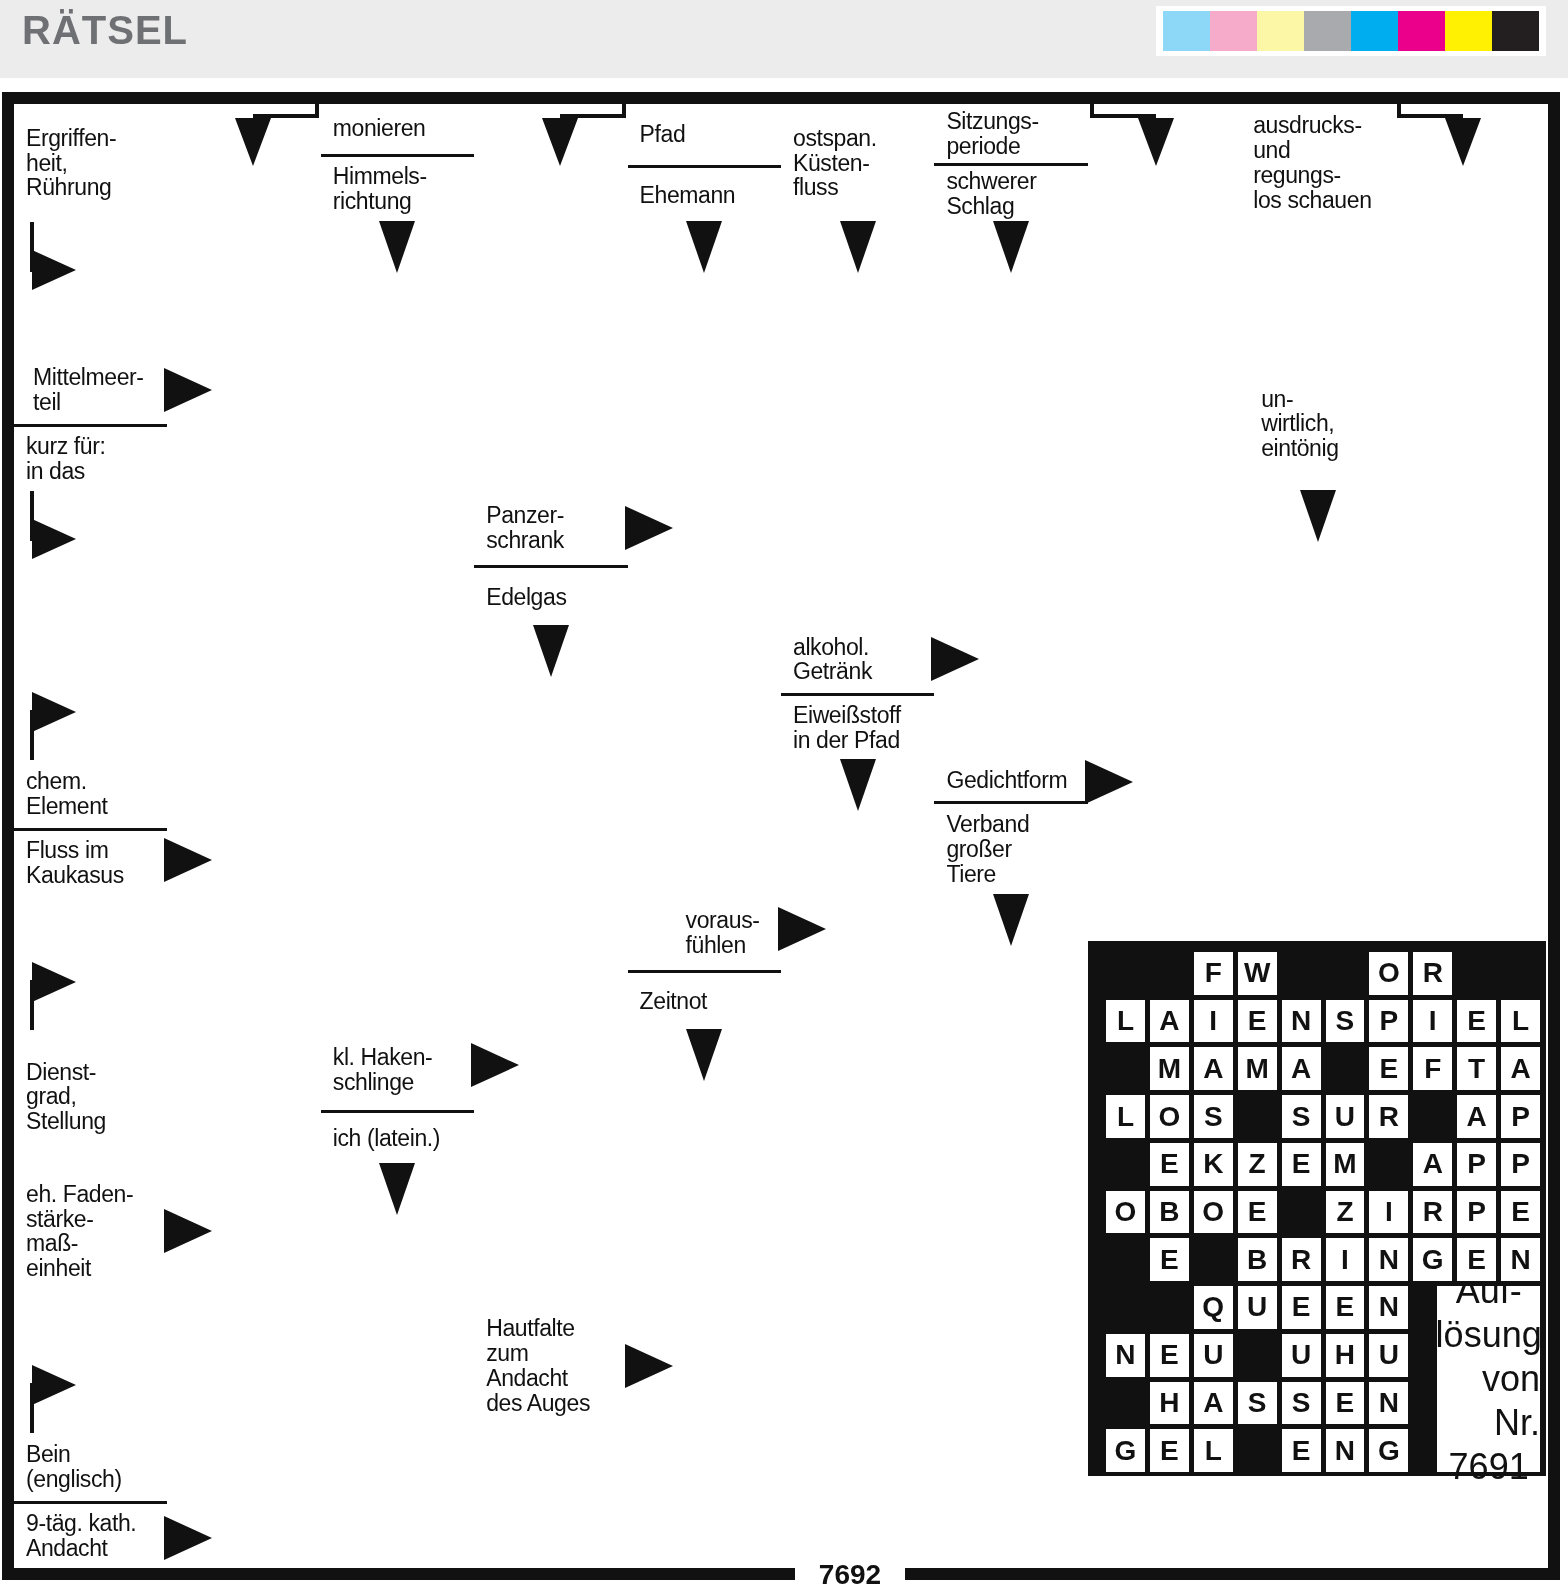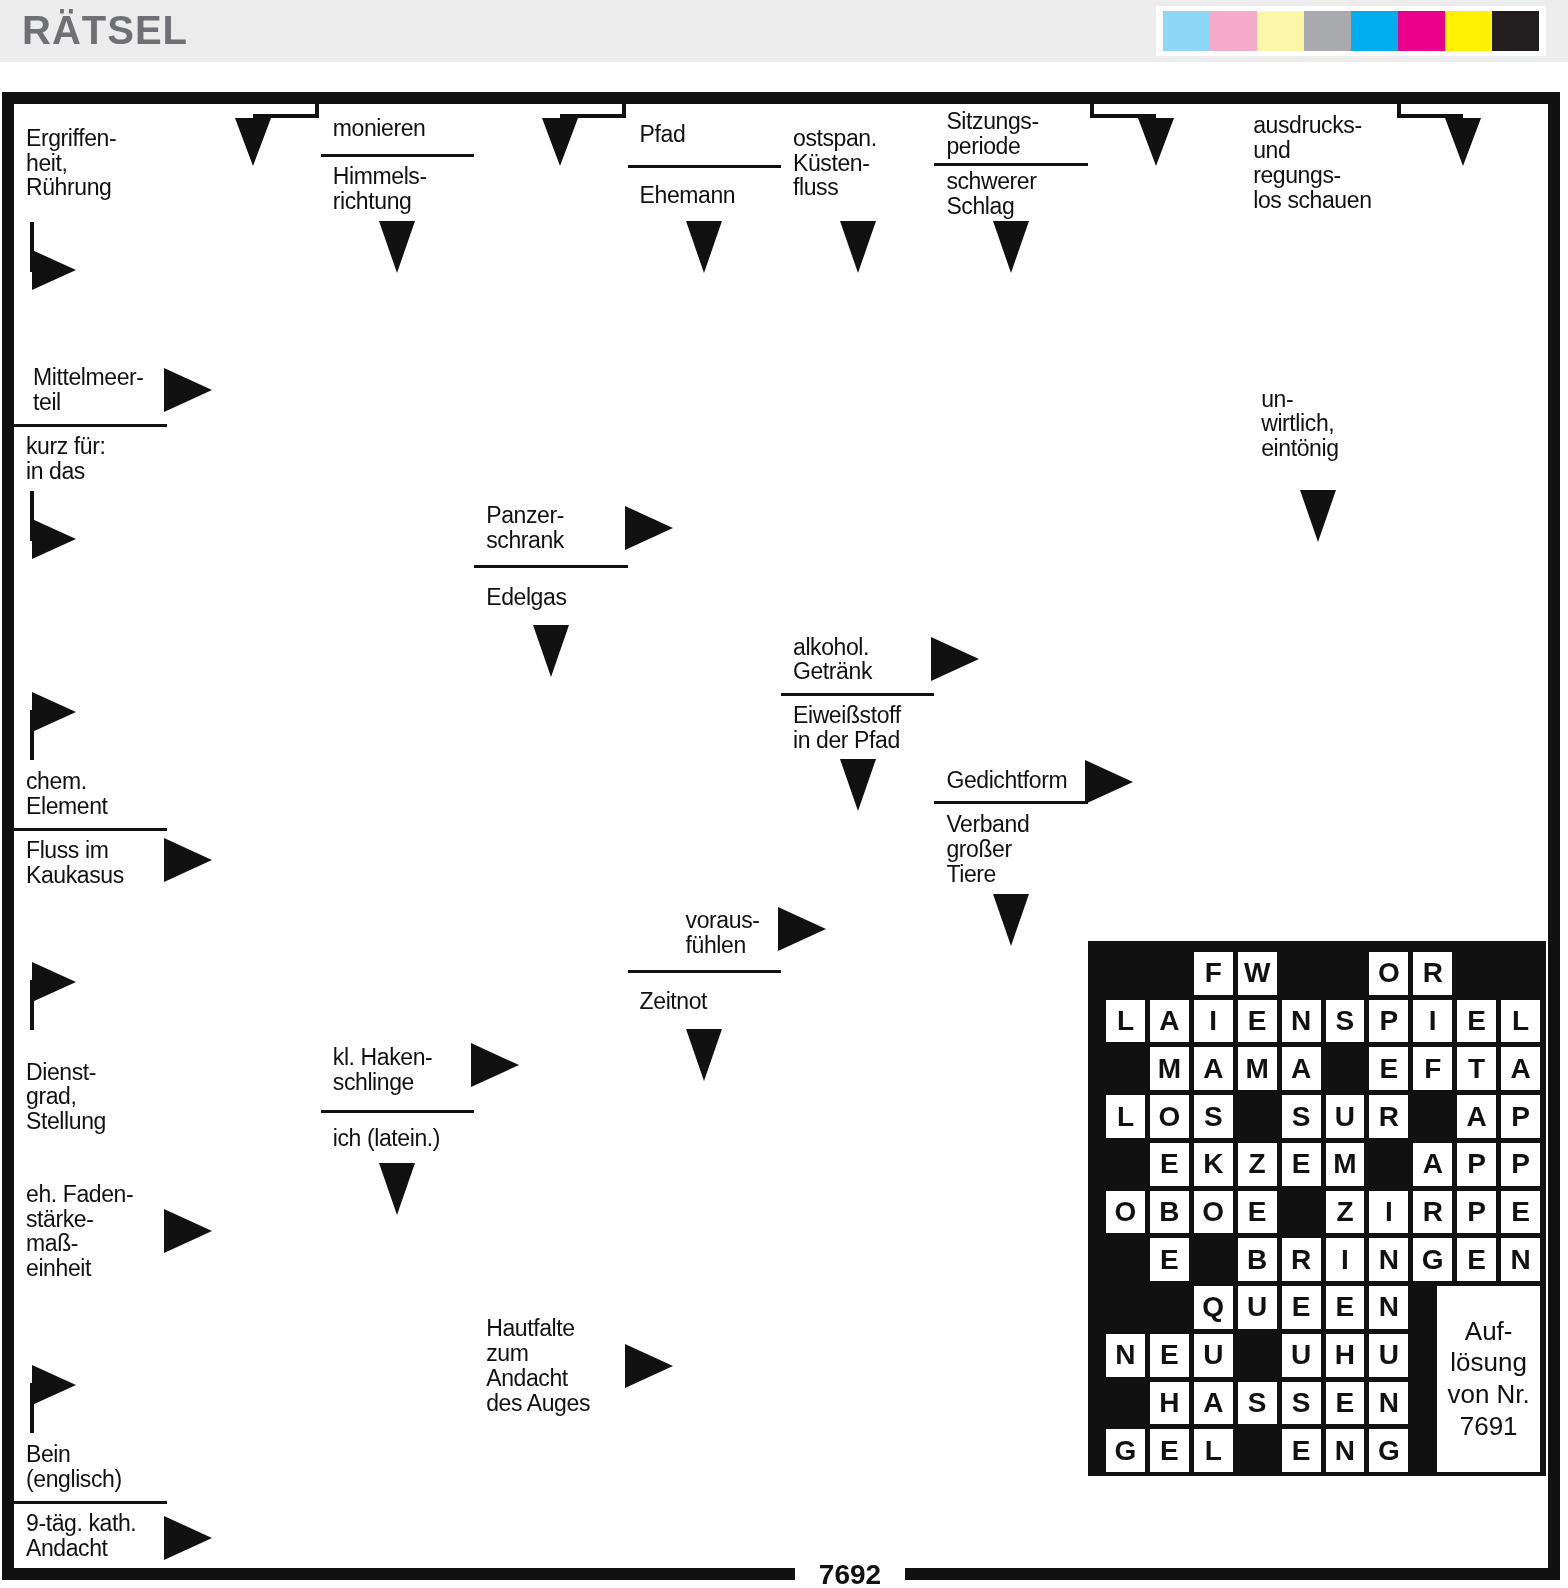--- a/index.html
+++ b/index.html
@@ -1,19 +1,19 @@
 <!DOCTYPE html>
 <html><head>
 <meta charset="utf-8">
 <style>
   html,body{margin:0;padding:0;background:#fff;}
   .page{position:relative;width:1568px;height:1588px;background:#fff;overflow:hidden;
         font-family:"Liberation Sans",sans-serif;color:#111;}
   
-  .header{position:absolute;left:0;top:0;width:1568px;height:62px;background:#ececed;}
+  .header{position:absolute;left:0;top:0;width:1568px;height:78px;background:#ececed;}
   .header h1{margin:0;padding:8px 0 0 22px;font-size:40px;font-weight:bold;color:#6f7073;letter-spacing:1px;}
   .colorbar{position:absolute;right:22px;top:6px;height:50px;background:#fff;display:flex;align-items:center;padding:0 7px;}
   .swatch{width:47px;height:40px;}
   
   .grid{position:absolute;left:2px;top:92px;width:1558px;height:1488px;background:#111;
         box-sizing:border-box;padding:12px;display:grid;
         grid-template-columns:repeat(10,1fr);grid-template-rows:118px repeat(10,1fr);}
   .cell{background:#fff;position:relative;}
   .clue-cell{display:flex;flex-direction:column;}
   .clue-part{display:flex;align-items:center;box-sizing:border-box;padding:4px 4px 4px 12px;
@@ -21,21 +21,21 @@
   .clue-part.bottom{border-top:3px solid #111;flex:1;}
   .arrow{position:absolute;pointer-events:none;}
   
   .solution{position:absolute;left:1088px;top:941px;width:458px;height:535px;background:#111;}
   .mini{position:absolute;left:18px;top:11px;right:6px;bottom:4px;display:grid;
         grid-template-columns:repeat(10,1fr);grid-template-rows:repeat(11,1fr);gap:5px;}
   .mini .letter{background:#fff;display:flex;align-items:center;justify-content:center;
         font-size:28px;font-weight:bold;letter-spacing:0;}
   .mini .black{background:transparent;}
   .note{grid-column:8 / span 3;grid-row:8 / span 4;background:#fff;display:flex;flex-direction:column;
-        align-items:center;justify-content:center;font-size:26px;line-height:1.22;text-align:left;margin-left:24px;}
+        align-items:center;justify-content:center;font-size:36px;line-height:1.22;text-align:right;margin-left:24px;}
   
   .notch{position:absolute;left:795px;top:1560px;width:110px;height:28px;background:#fff;
          display:flex;align-items:flex-start;justify-content:center;}
   .notch span{font-size:28px;font-weight:bold;line-height:30px;}
 </style>
 </head>
 <body>
 
 <div class="page">
 

